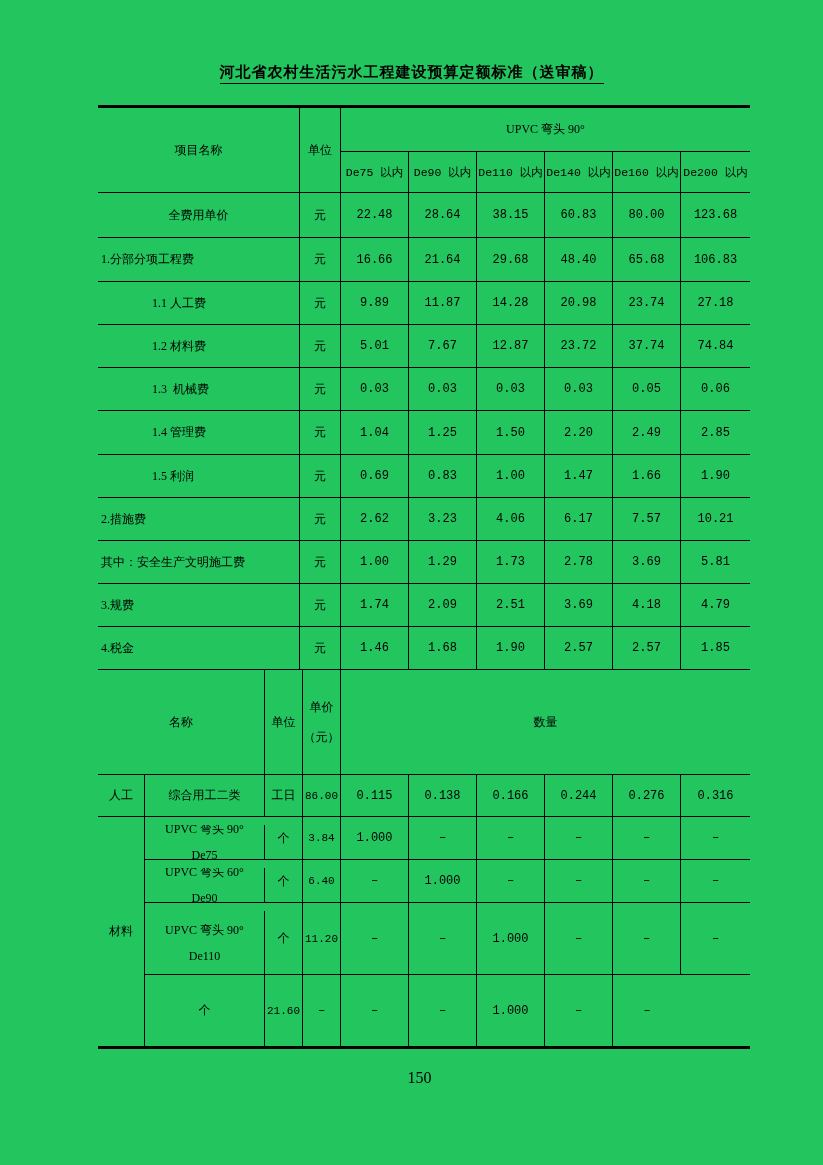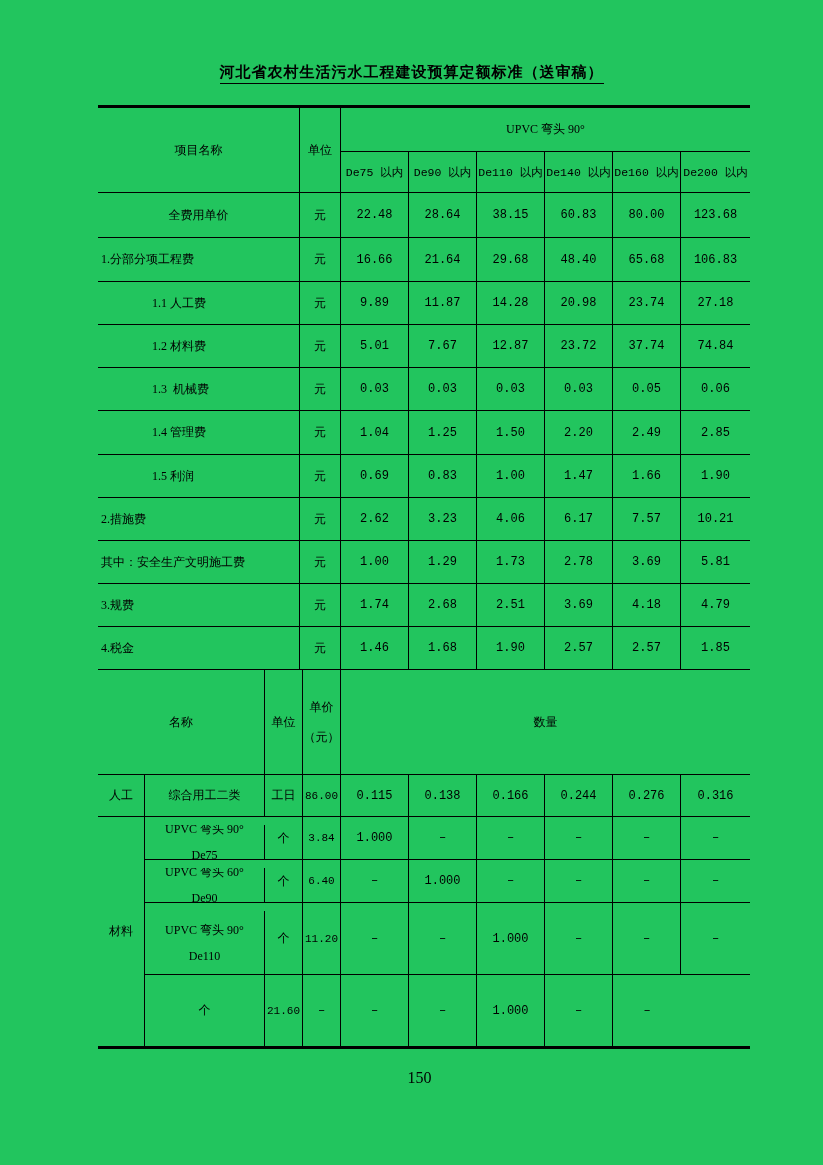--- a/index.html
+++ b/index.html
@@ -140,21 +140,21 @@
     <div class="c bb br num">1.00</div>
     <div class="c bb br num">1.29</div>
     <div class="c bb br num">1.73</div>
     <div class="c bb br num">2.78</div>
     <div class="c bb br num">3.69</div>
     <div class="c bb num">5.81</div>
 
     <div class="c bb br lab">3.规费</div>
     <div class="c bb br">元</div>
     <div class="c bb br num">1.74</div>
-    <div class="c bb br num">2.68</div>
+    <div class="c bb br num">2.09</div>
     <div class="c bb br num">2.51</div>
     <div class="c bb br num">3.69</div>
     <div class="c bb br num">4.18</div>
     <div class="c bb num">4.79</div>
 
     <div class="c bb br lab">4.税金</div>
     <div class="c bb br">元</div>
     <div class="c bb br num">1.46</div>
     <div class="c bb br num">1.68</div>
     <div class="c bb br num">1.90</div>

